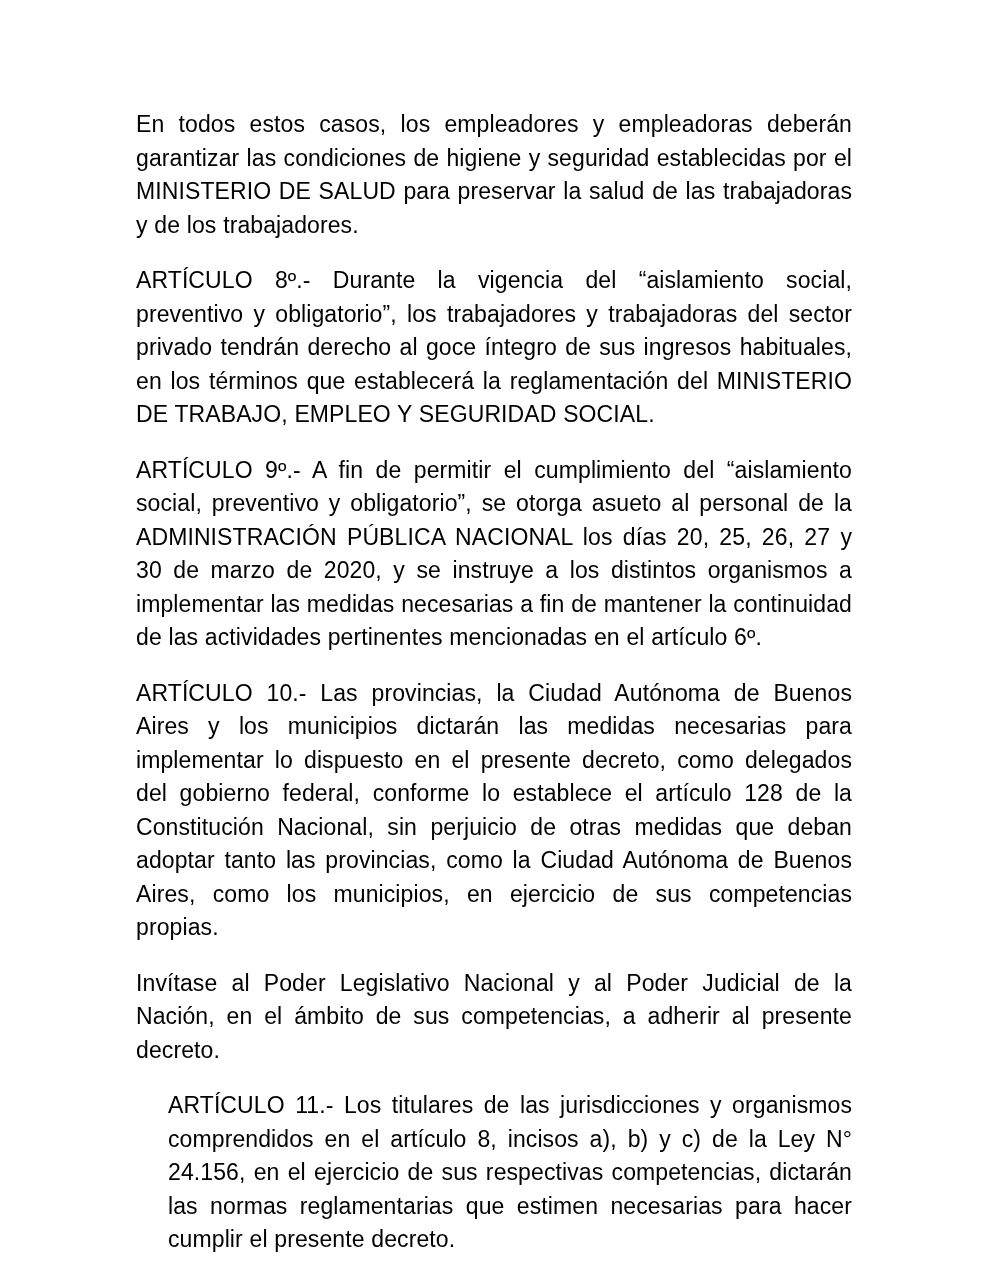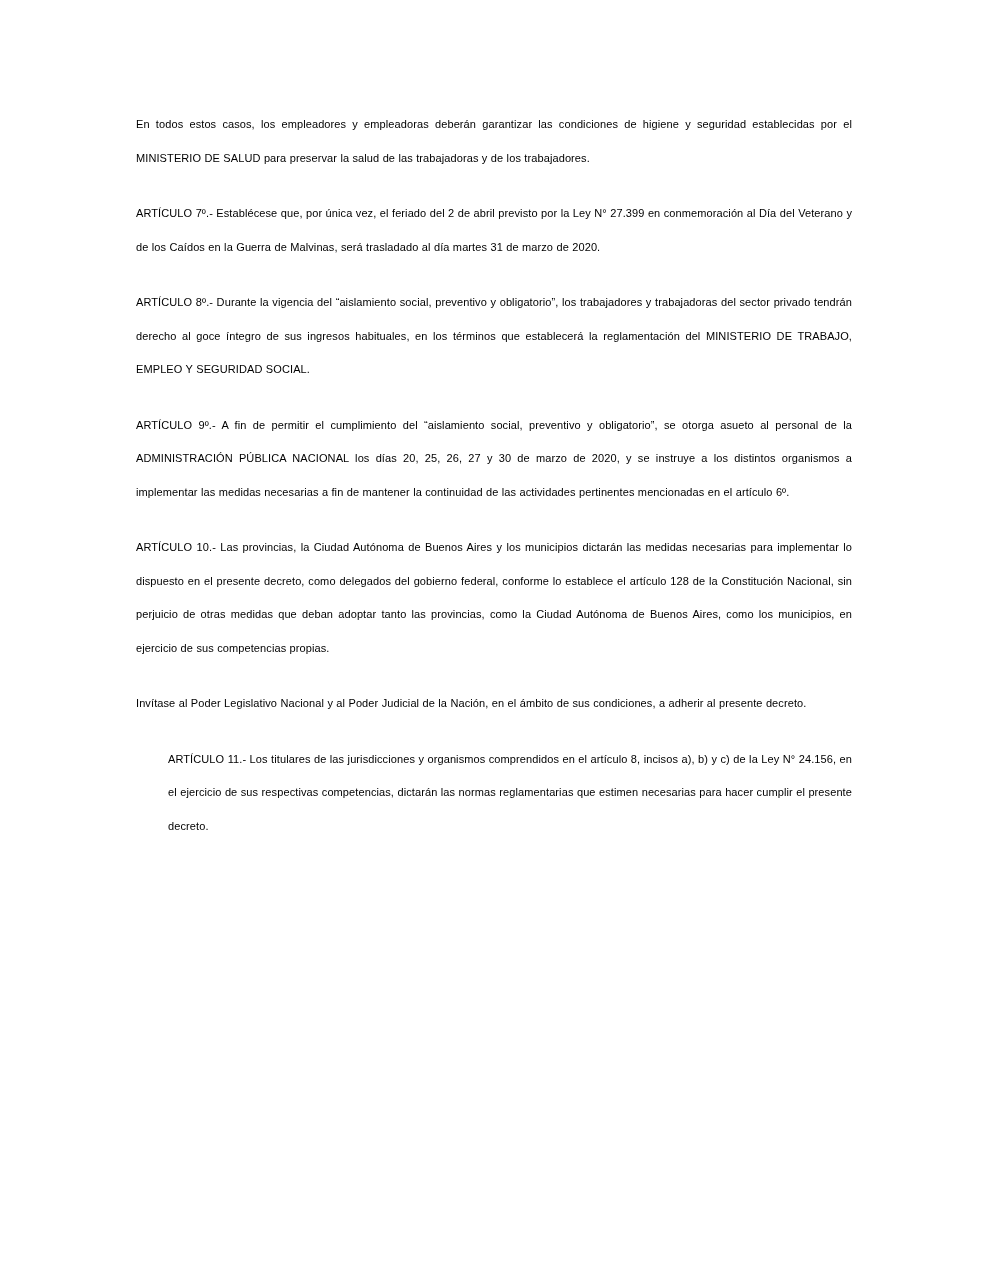--- a/index.html
+++ b/index.html
@@ -18,39 +18,38 @@
     width: 988px;
     min-height: 1280px;
     padding: 108px 136px 0 136px;
     background: #ffffff;
   }
   .doc-body {
     width: 716px;
   }
   p.para {
     margin: 0 0 22px 0;
-    font-size: 11px;
+    font-size: 23px;
     line-height: 33.5px;
     text-align: justify;
     text-justify: inter-word;
     letter-spacing: 0.1px;
     word-spacing: 0.2px;
     color: #000000;
   }
   p.para:last-child {
     margin-bottom: 0;
     margin-left: 32px;
   }
 </style>
 </head>
 <body>
 
 <div class="page">
   <div class="doc-body">
     <p class="para">En todos estos casos, los empleadores y empleadoras deberán garantizar las condiciones de higiene y seguridad establecidas por el MINISTERIO DE SALUD para preservar la salud de las trabajadoras y de los trabajadores.</p>
-    <p class="para">ARTÍCULO 7º.- Establécese que, por única vez, el feriado del 2 de abril previsto por la Ley N° 27.399 en conmemoración al Día del Veterano y de los Caídos en la Guerra de Malvinas, será trasladado al día martes 31 de marzo de 2020.</p>
     <p class="para">ARTÍCULO 8º.- Durante la vigencia del “aislamiento social, preventivo y obligatorio”, los trabajadores y trabajadoras del sector privado tendrán derecho al goce íntegro de sus ingresos habituales, en los términos que establecerá la reglamentación del MINISTERIO DE TRABAJO, EMPLEO Y SEGURIDAD SOCIAL.</p>
     <p class="para">ARTÍCULO 9º.- A fin de permitir el cumplimiento del “aislamiento social, preventivo y obligatorio”, se otorga asueto al personal de la ADMINISTRACIÓN PÚBLICA NACIONAL los días 20, 25, 26, 27 y 30 de marzo de 2020, y se instruye a los distintos organismos a implementar las medidas necesarias a fin de mantener la continuidad de las actividades pertinentes mencionadas en el artículo 6º.</p>
     <p class="para">ARTÍCULO 10.- Las provincias, la Ciudad Autónoma de Buenos Aires y los municipios dictarán las medidas necesarias para implementar lo dispuesto en el presente decreto, como delegados del gobierno federal, conforme lo establece el artículo 128 de la Constitución Nacional, sin perjuicio de otras medidas que deban adoptar tanto las provincias, como la Ciudad Autónoma de Buenos Aires, como los municipios, en ejercicio de sus competencias propias.</p>
-    <p class="para">Invítase al Poder Legislativo Nacional y al Poder Judicial de la Nación, en el ámbito de sus condiciones, a adherir al presente decreto.</p>
+    <p class="para">Invítase al Poder Legislativo Nacional y al Poder Judicial de la Nación, en el ámbito de sus competencias, a adherir al presente decreto.</p>
     <p class="para">ARTÍCULO 11.- Los titulares de las jurisdicciones y organismos comprendidos en el artículo 8, incisos a), b) y c) de la Ley N° 24.156, en el ejercicio de sus respectivas competencias, dictarán las normas reglamentarias que estimen necesarias para hacer cumplir el presente decreto.</p>
   </div>
 </div>
 
 </body></html>

